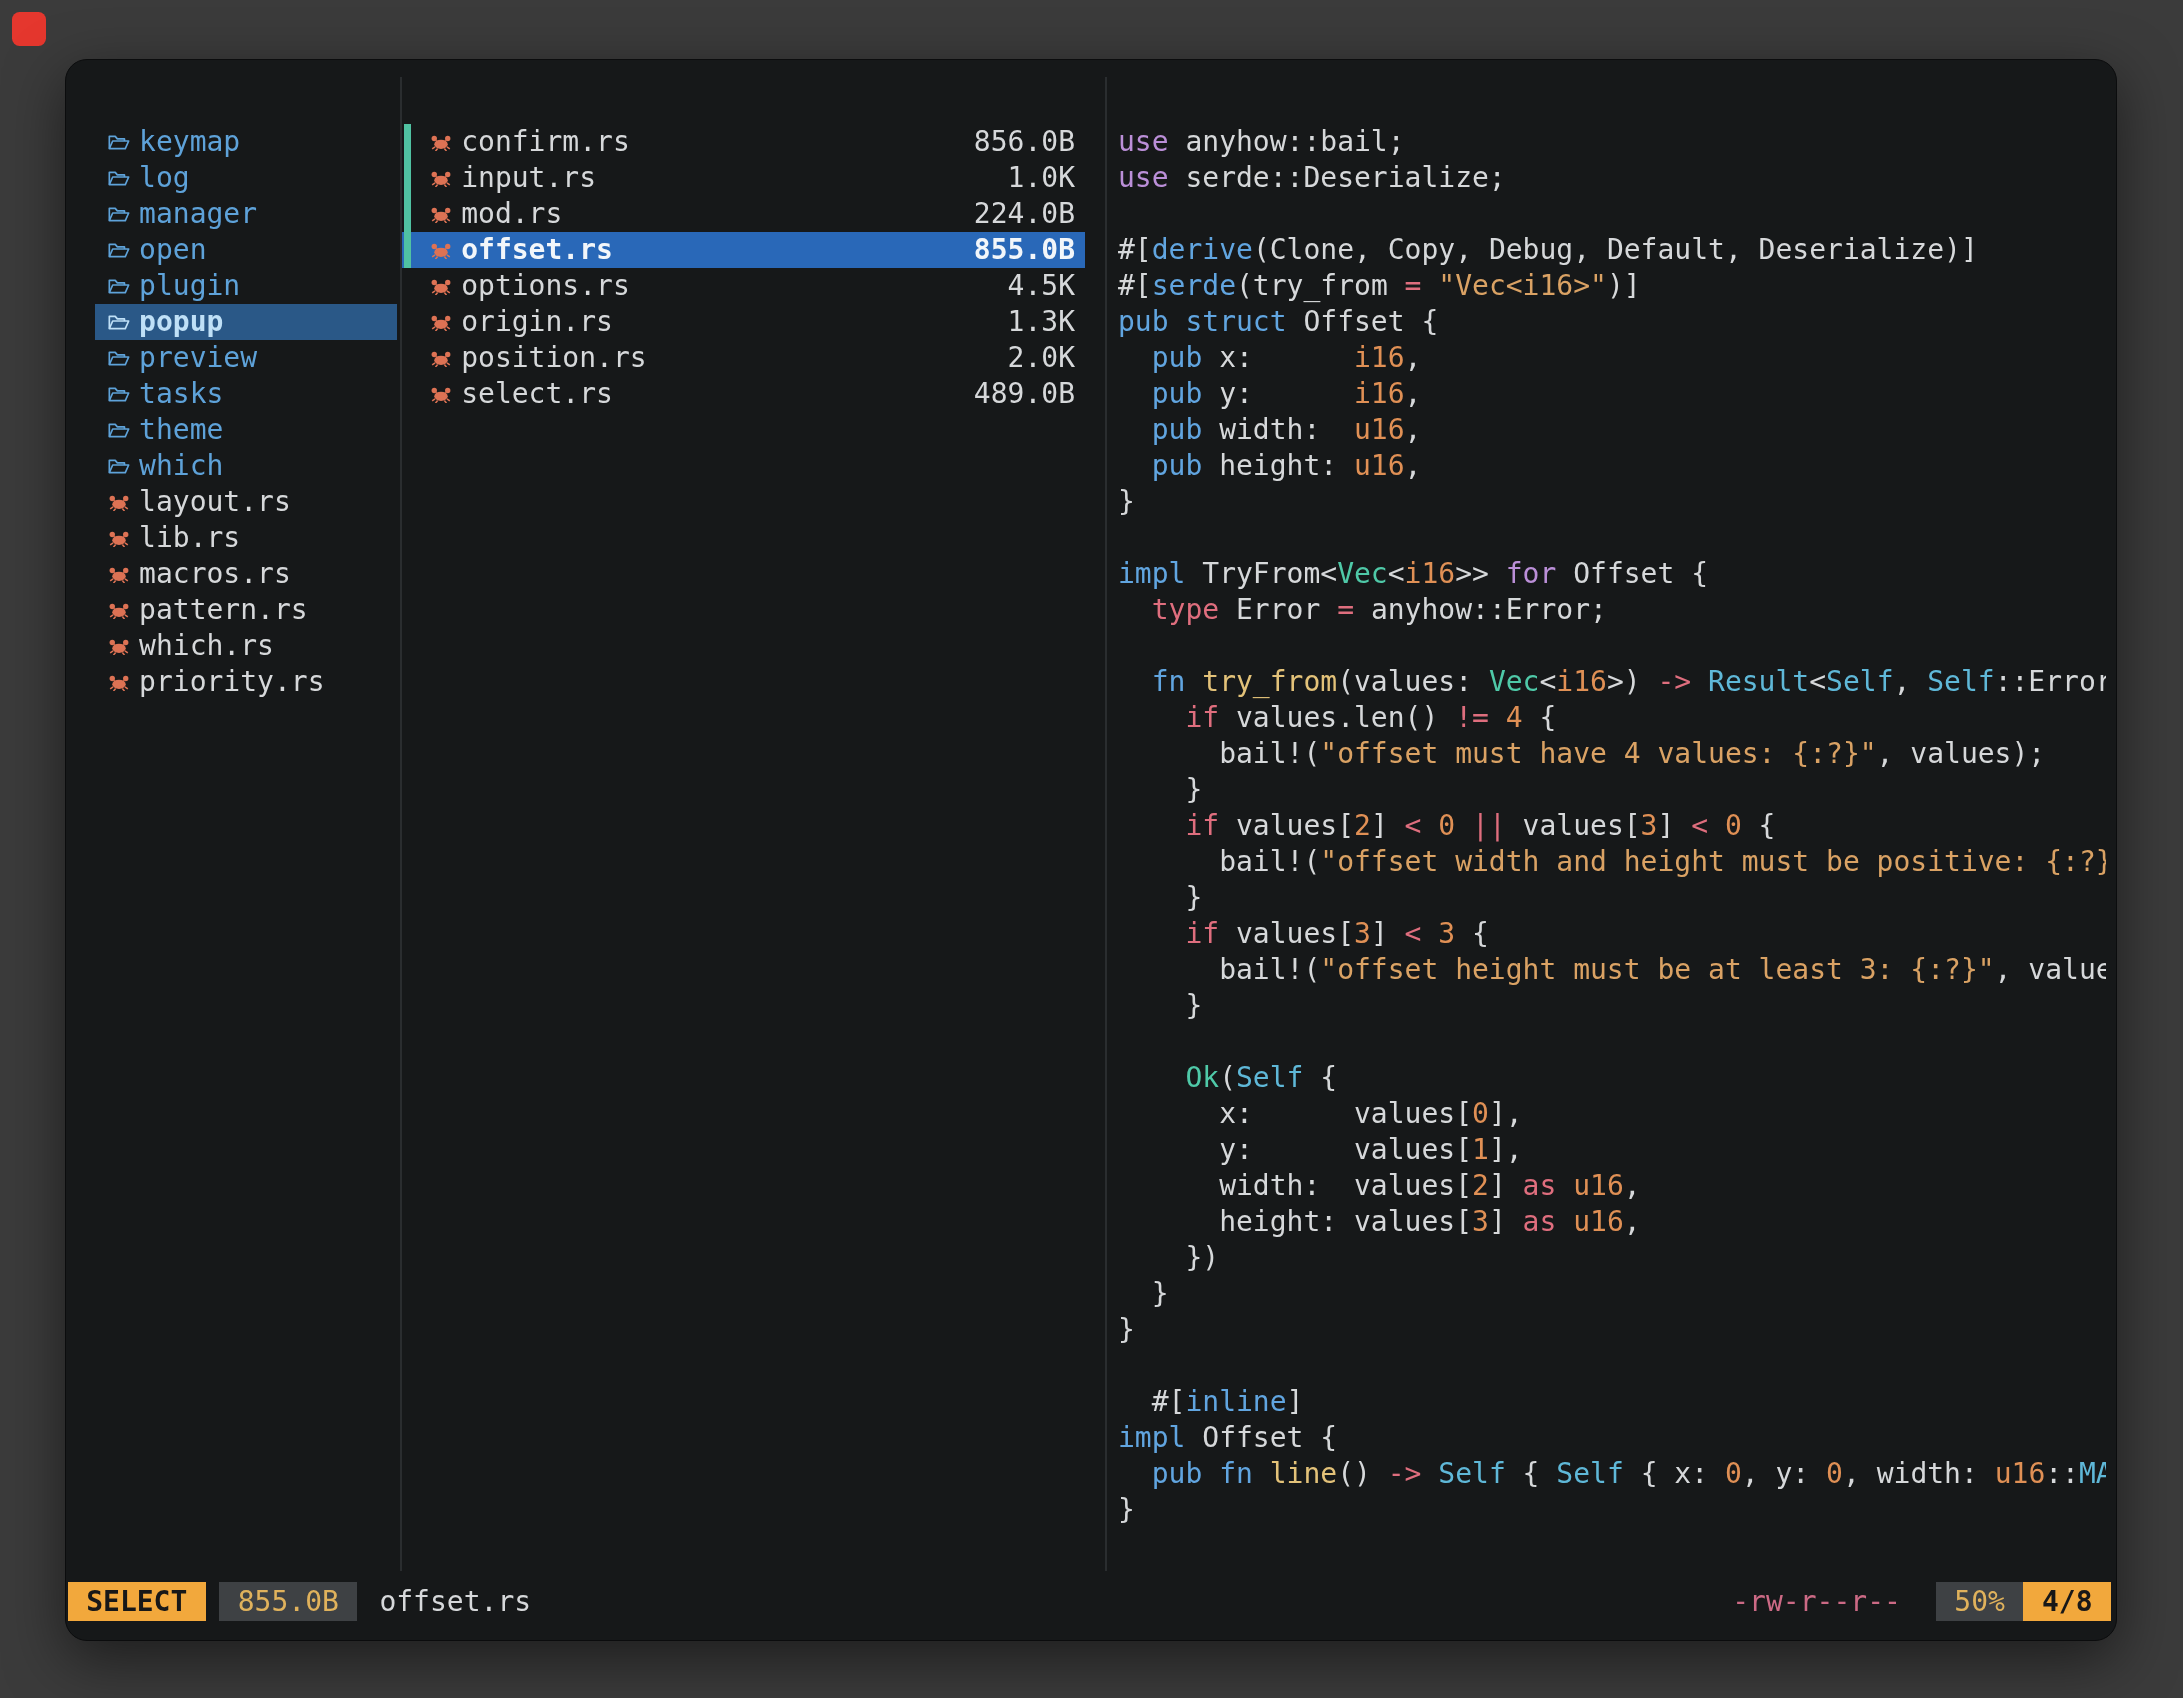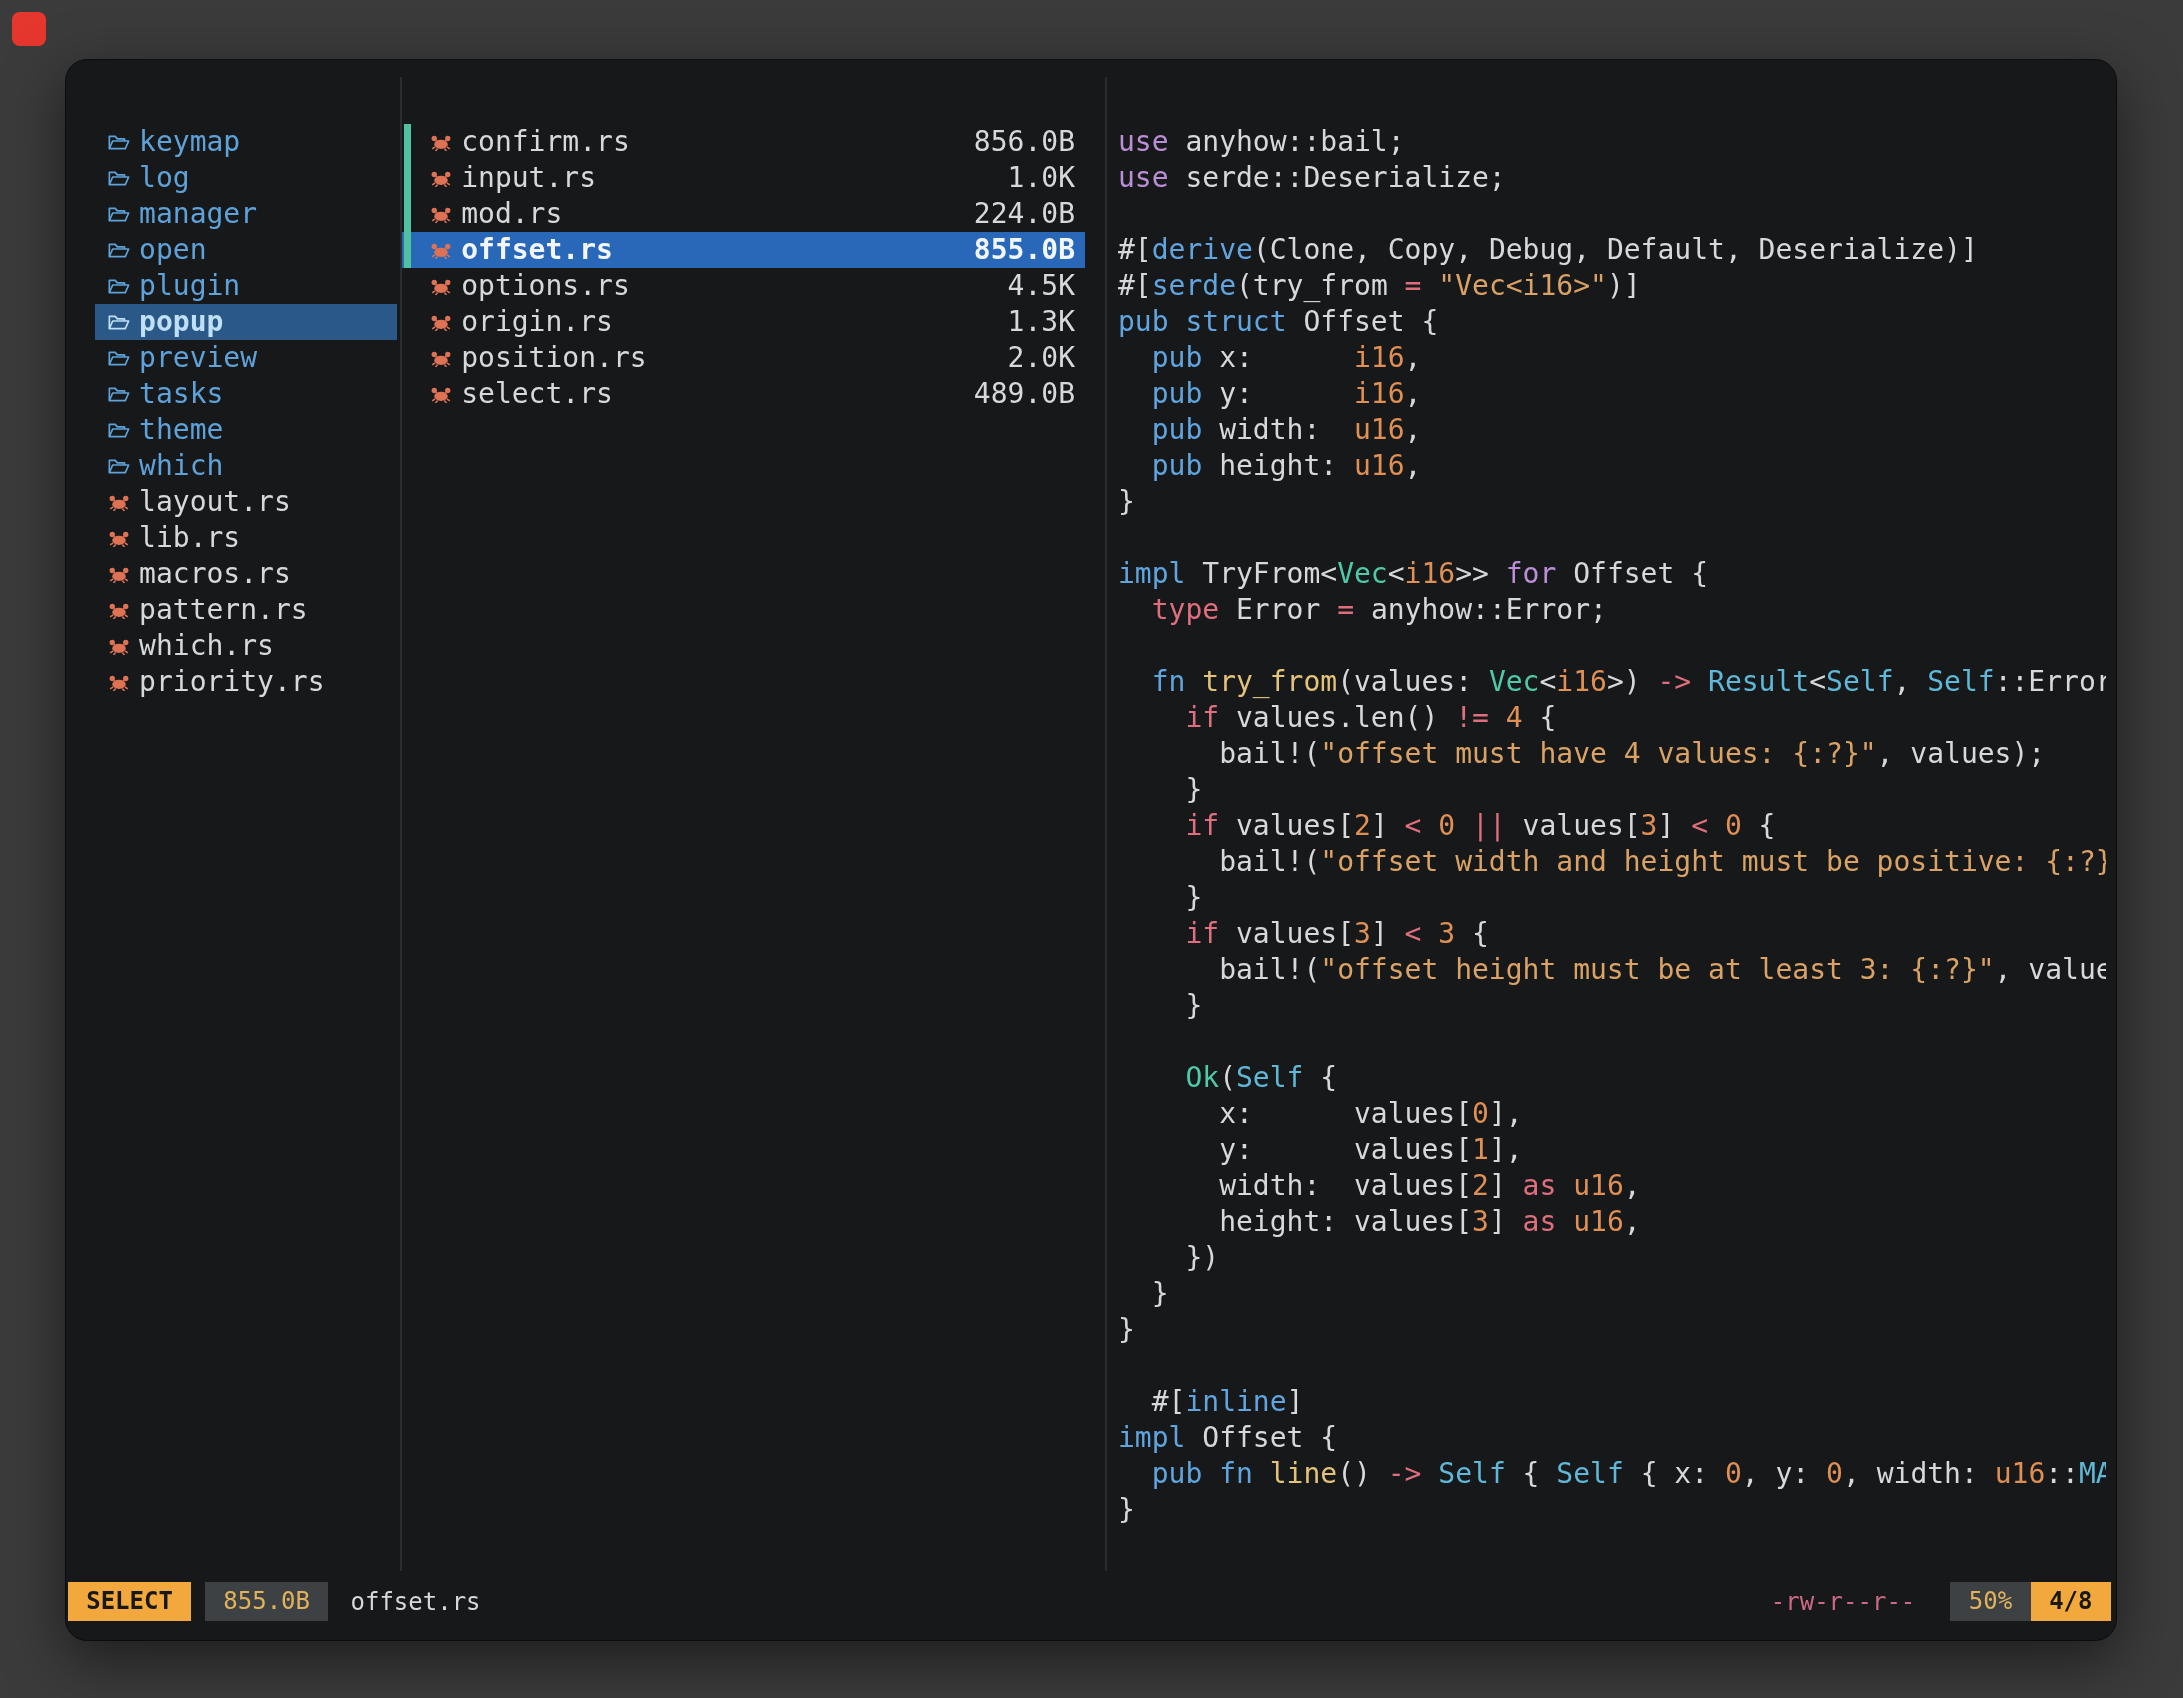--- a/index.html
+++ b/index.html
@@ -57,21 +57,21 @@
   .tk-p { color: var(--kw-purple); }
   .tk-r { color: var(--kw-red); }
   .tk-o { color: var(--orange); }
   .tk-s { color: var(--string); }
   .tk-y { color: var(--func-yellow); }
   .tk-c { color: var(--cyan); }
   .tk-t { color: var(--teal); }
 
   .status {
     position:absolute; left:0; right:0; top:1522px; height:39px;
-    display:flex; align-items:center; font-size:24px; color:var(--status-fg);
+    display:flex; align-items:center; font-size:28px; color:var(--status-fg);
   }
   .badge { height:39px; line-height:39px; padding:0 18.5px; flex:none; }
   .badge.mode { margin-left:1.7px; background:var(--badge-amber); color:#181818; font-weight:bold; }
   .badge.fsize { margin-left:13.4px; background:var(--badge-gray-bg); color:var(--badge-gray-fg); }
   .fname { margin-left:22px; white-space:pre; }
   .spacer { flex:1; }
   .perm { color: var(--perm-fg); margin-right:35px; white-space:pre;text-align:right; }
   .badge.pct { background:var(--badge-gray-bg); color:var(--badge-gray-fg); }
   .badge.pos { background:var(--badge-amber); color:#181818; font-weight:bold; margin-right:5px; }
 </style>

